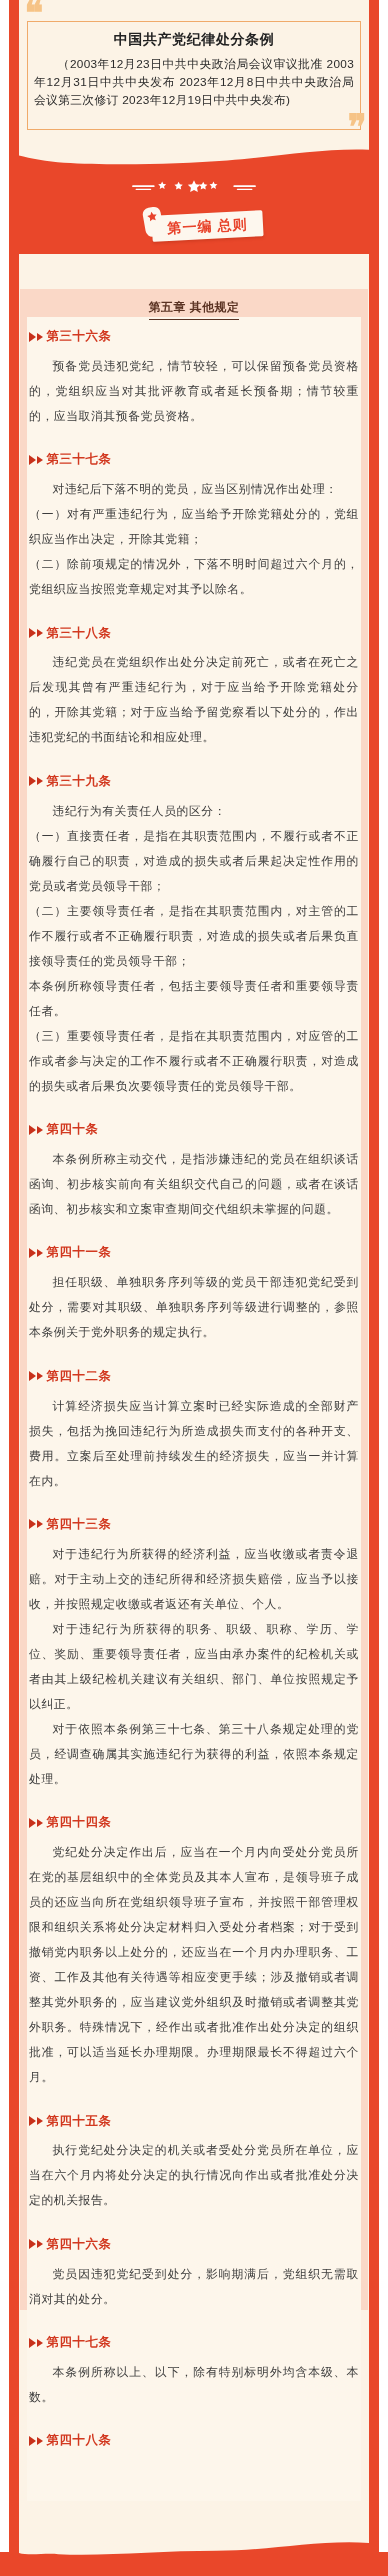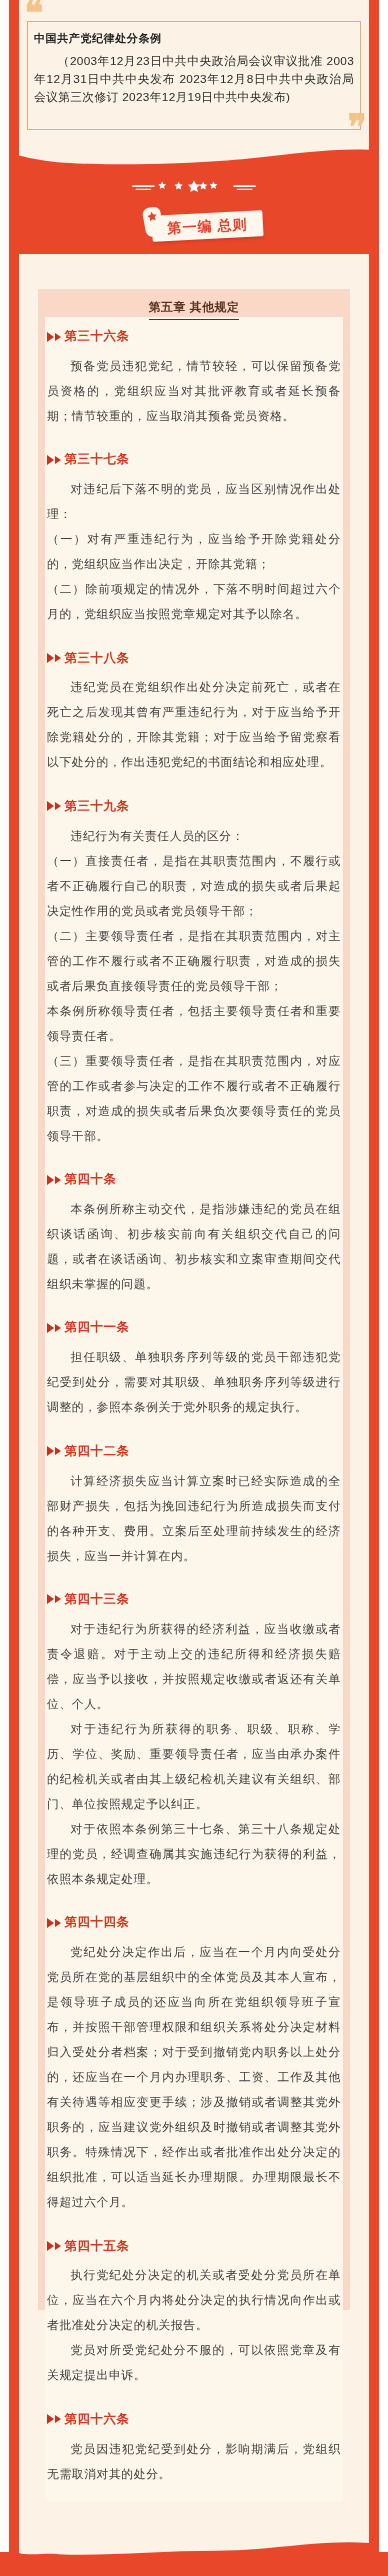--- a/index.html
+++ b/index.html
@@ -20,21 +20,21 @@
   }
   .quote-close{
     position:absolute;right:2.3px;top:110px;font-size:35px;line-height:35px;
     color:#F6C386;font-weight:700;font-family:"Liberation Serif","DejaVu Serif",serif;
   }
   .quote-box{
     position:absolute;left:8.4px;right:8.4px;top:21.4px;height:107px;
     border:1.1px solid #F0AA6A;background:transparent;
   }
   .doc-title{
-    margin:9px 5.6px 0;font-size:11px;font-weight:700;color:#222222;
+    margin:9px 5.6px 0;text-align:center;font-size:14px;font-weight:700;color:#222222;
     letter-spacing:0.6px;
   }
   .doc-dates{
     margin:5.6px 5.6px 0;font-size:11.8px;line-height:18px;color:#2B2B2B;
     text-align:justify;text-indent:2em;letter-spacing:0.3px;
   }
 
   
   .stars{position:absolute;left:132px;top:178px;width:124px;height:18px;}
 
@@ -51,21 +51,21 @@
   .banner-flag{position:absolute;left:0;top:0;width:25px;height:36px;}
 
   
   .content-card{position:absolute;left:19px;width:350px;top:254px;height:2285px;background:#FCF3E6;}
   .content-wave{position:absolute;left:19px;top:2539px;width:350px;height:17.4px;display:block;}
   .chapter-wrap{padding-top:18px;text-align:center;height:35px;box-sizing:border-box;}
   .chapter-title{
     display:inline-block;font-size:11.8px;font-weight:700;color:#5A3222;letter-spacing:0.6px;
     border-bottom:1.1px solid #5A3222;padding-bottom:2.8px;margin-top:28px;
   }
-  .pink-panel{margin:0 19px;height:2021px;box-sizing:border-box;
+  .pink-panel{margin:0 1px;height:2021px;box-sizing:border-box;
     background:#FAD8C7;padding:28px 7.3px 7.9px;}
   .inner-panel{background:#FDF6EB;height:2184px;box-sizing:border-box;
     padding:10px 1.7px 0;overflow:hidden;}
 
   
   .article-no{
     display:flex;align-items:center;margin:21.4px 0 7.9px;line-height:19px;
   }
   .article-no.first{margin-top:0;}
   .tri{width:0;height:0;border-style:solid;border-color:transparent;display:inline-block;}
@@ -234,21 +234,20 @@
   </div>
 
   <div class="article">
     <div class="article-no">
       <span class="tri tri1"></span>
       <span class="tri tri2"></span>
       <span class="article-no-text">第四十五条</span>
     </div>
     <div>
             <p class="para indent">执行党纪处分决定的机关或者受处分党员所在单位，应当在六个月内将处分决定的执行情况向作出或者批准处分决定的机关报告。</p>
-            <p class="para indent">党员对所受党纪处分不服的，可以依照党章及有关规定提出申诉。</p>
           </div>
   </div>
 
   <div class="article">
     <div class="article-no">
       <span class="tri tri1"></span>
       <span class="tri tri2"></span>
       <span class="article-no-text">第四十六条</span>
     </div>
     <div>

